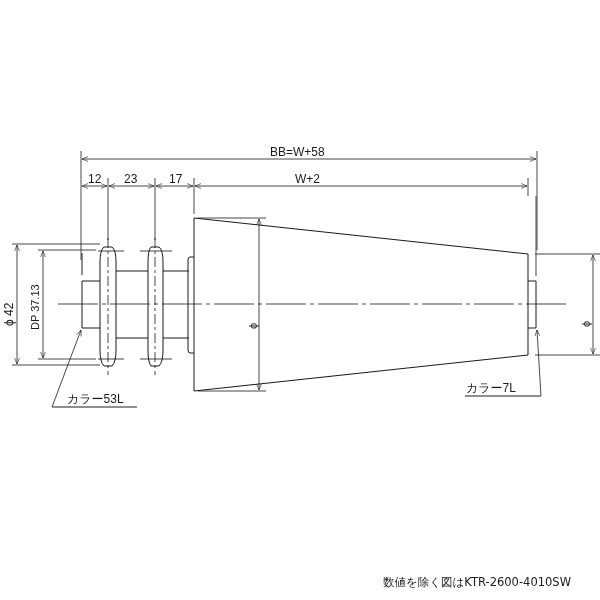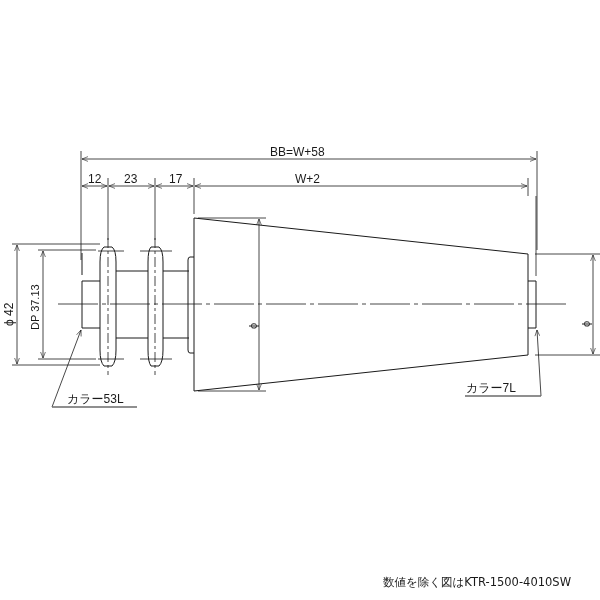--- a/index.html
+++ b/index.html
@@ -129,13 +129,13 @@
     <text class="txt" x="67" y="403">カラー53L</text>
   </g>
 
   <g>
     <line class="thin" x1="541" y1="396" x2="537" y2="330" marker-end="url(#arr)"></line>
     <line class="leader-bar" x1="465" y1="396" x2="541" y2="396"></line>
     <text class="txt" x="466" y="392">カラー7L</text>
   </g>
 </svg>
 
-<div class="caption">数値を除く図はKTR-1500-4010SW</div>
+<div class="caption">数値を除く図はKTR-2600-4010SW</div>
 
 </body></html>

